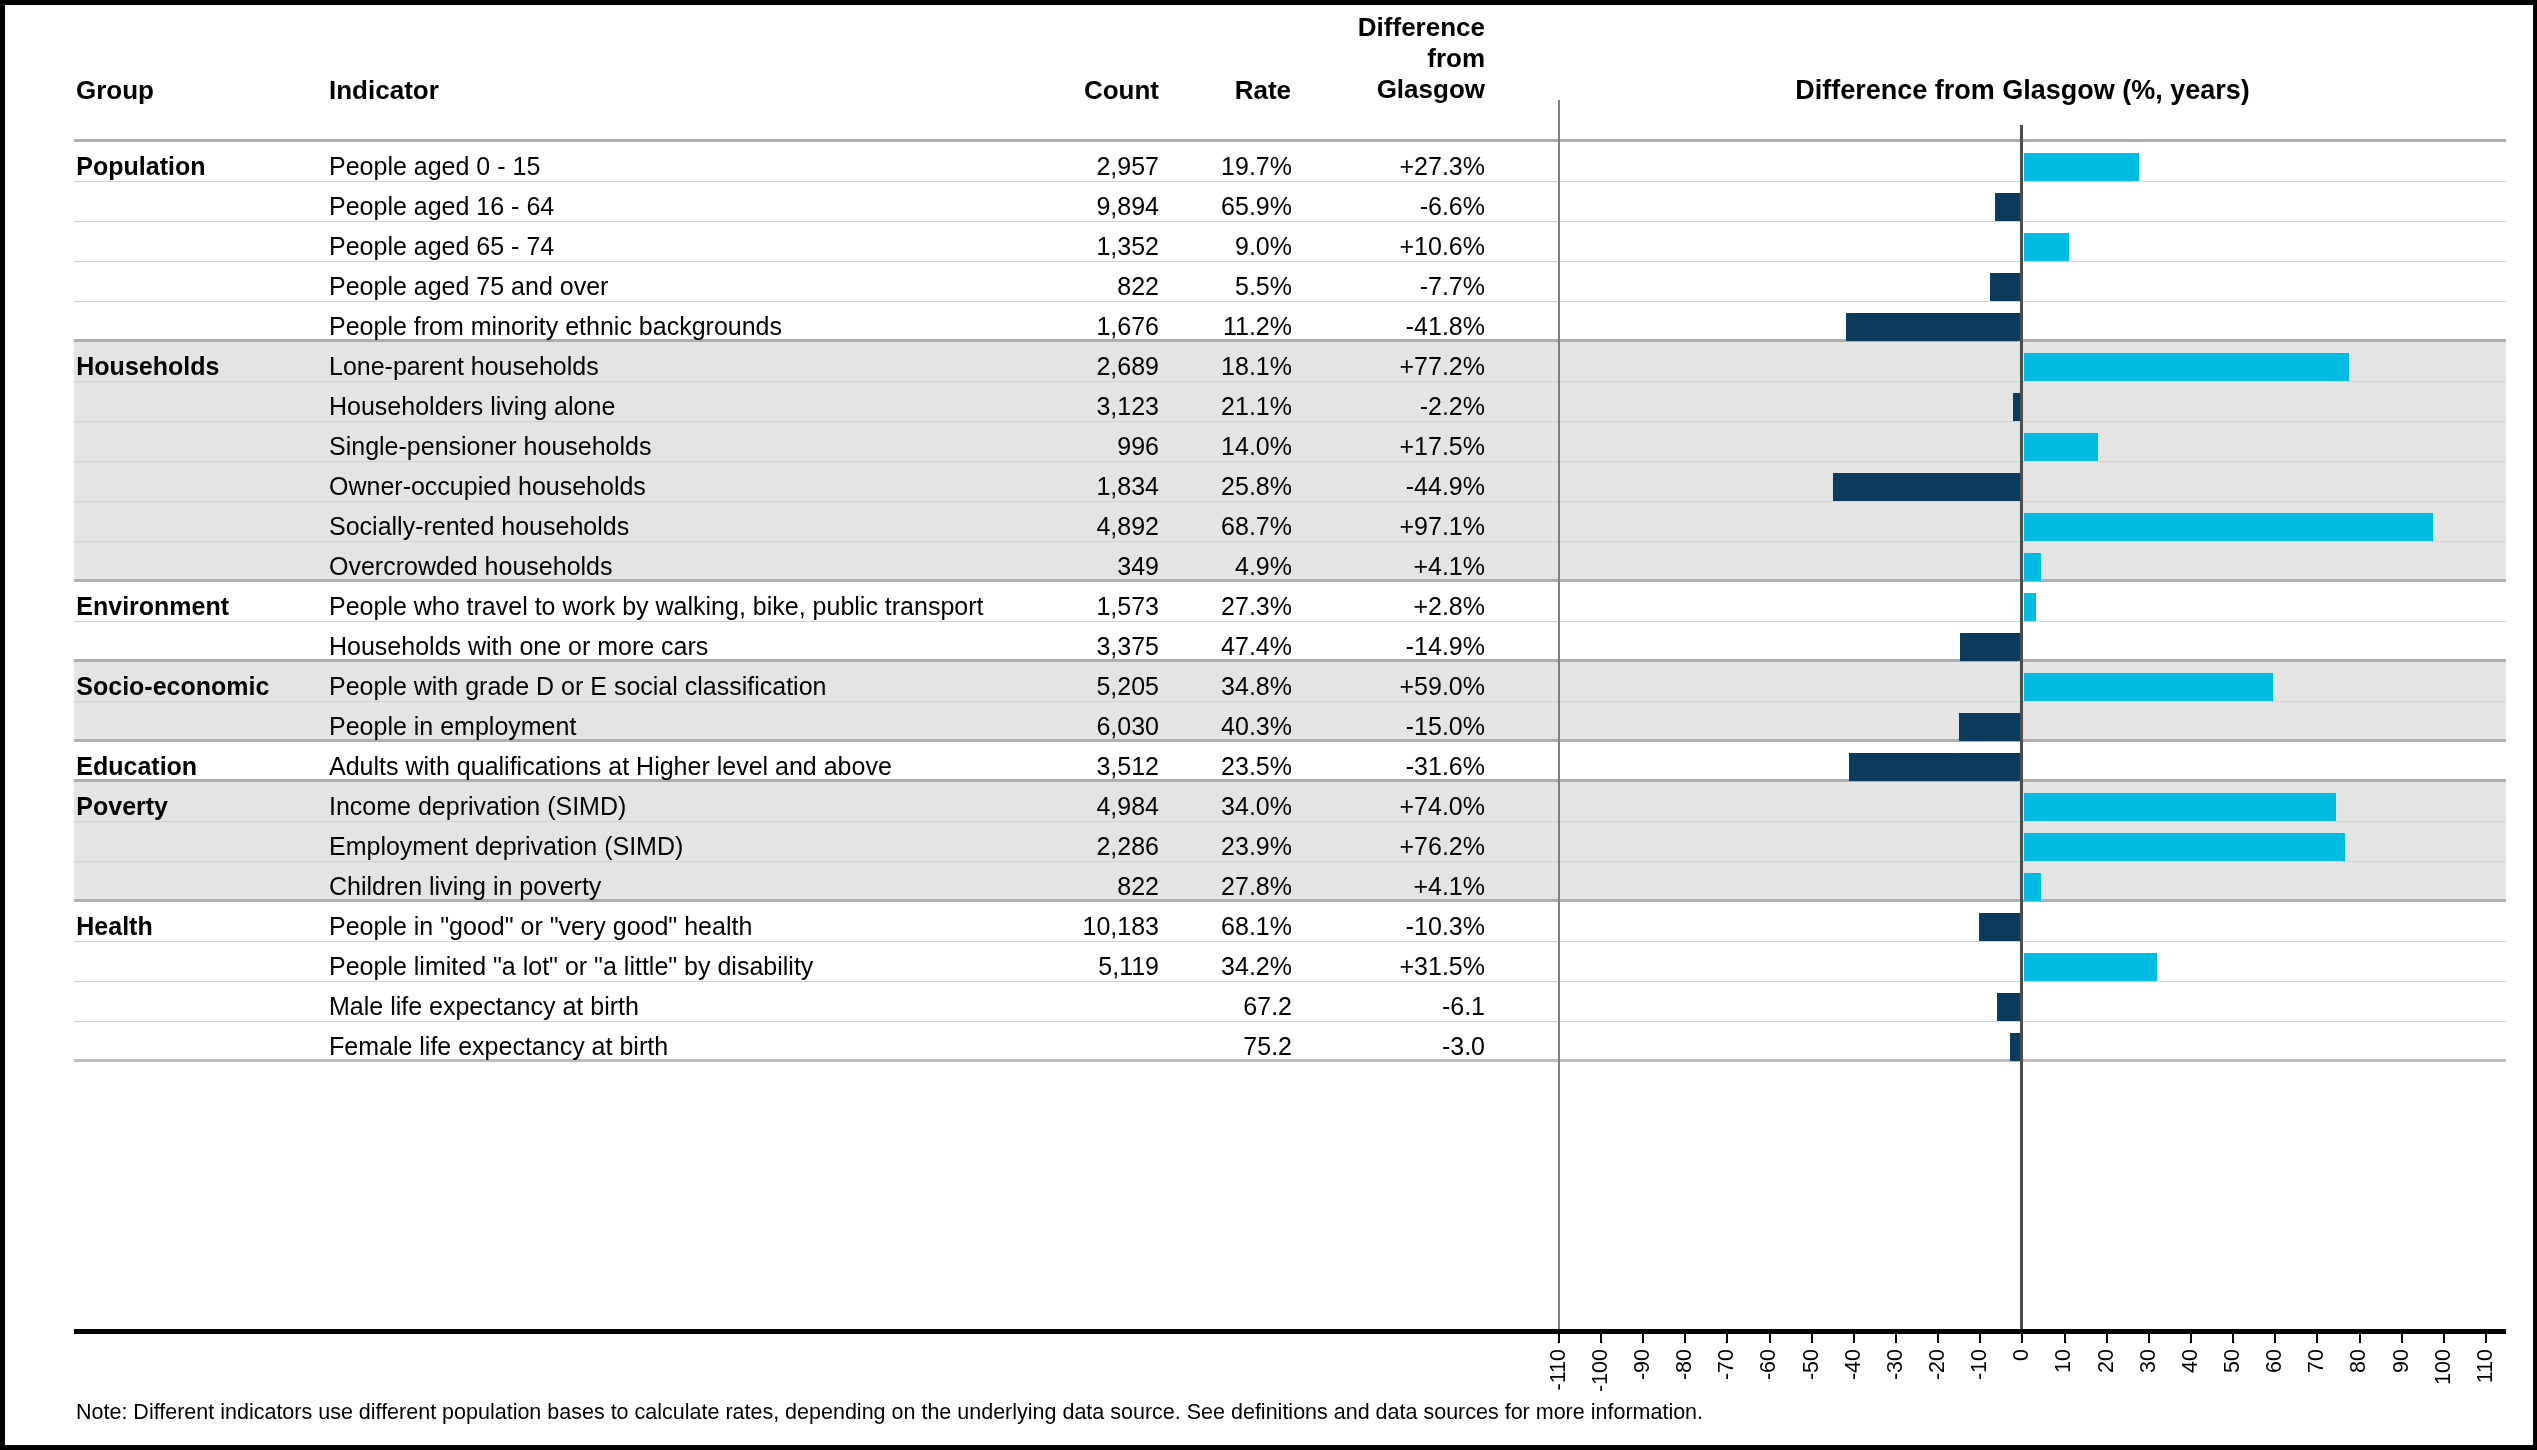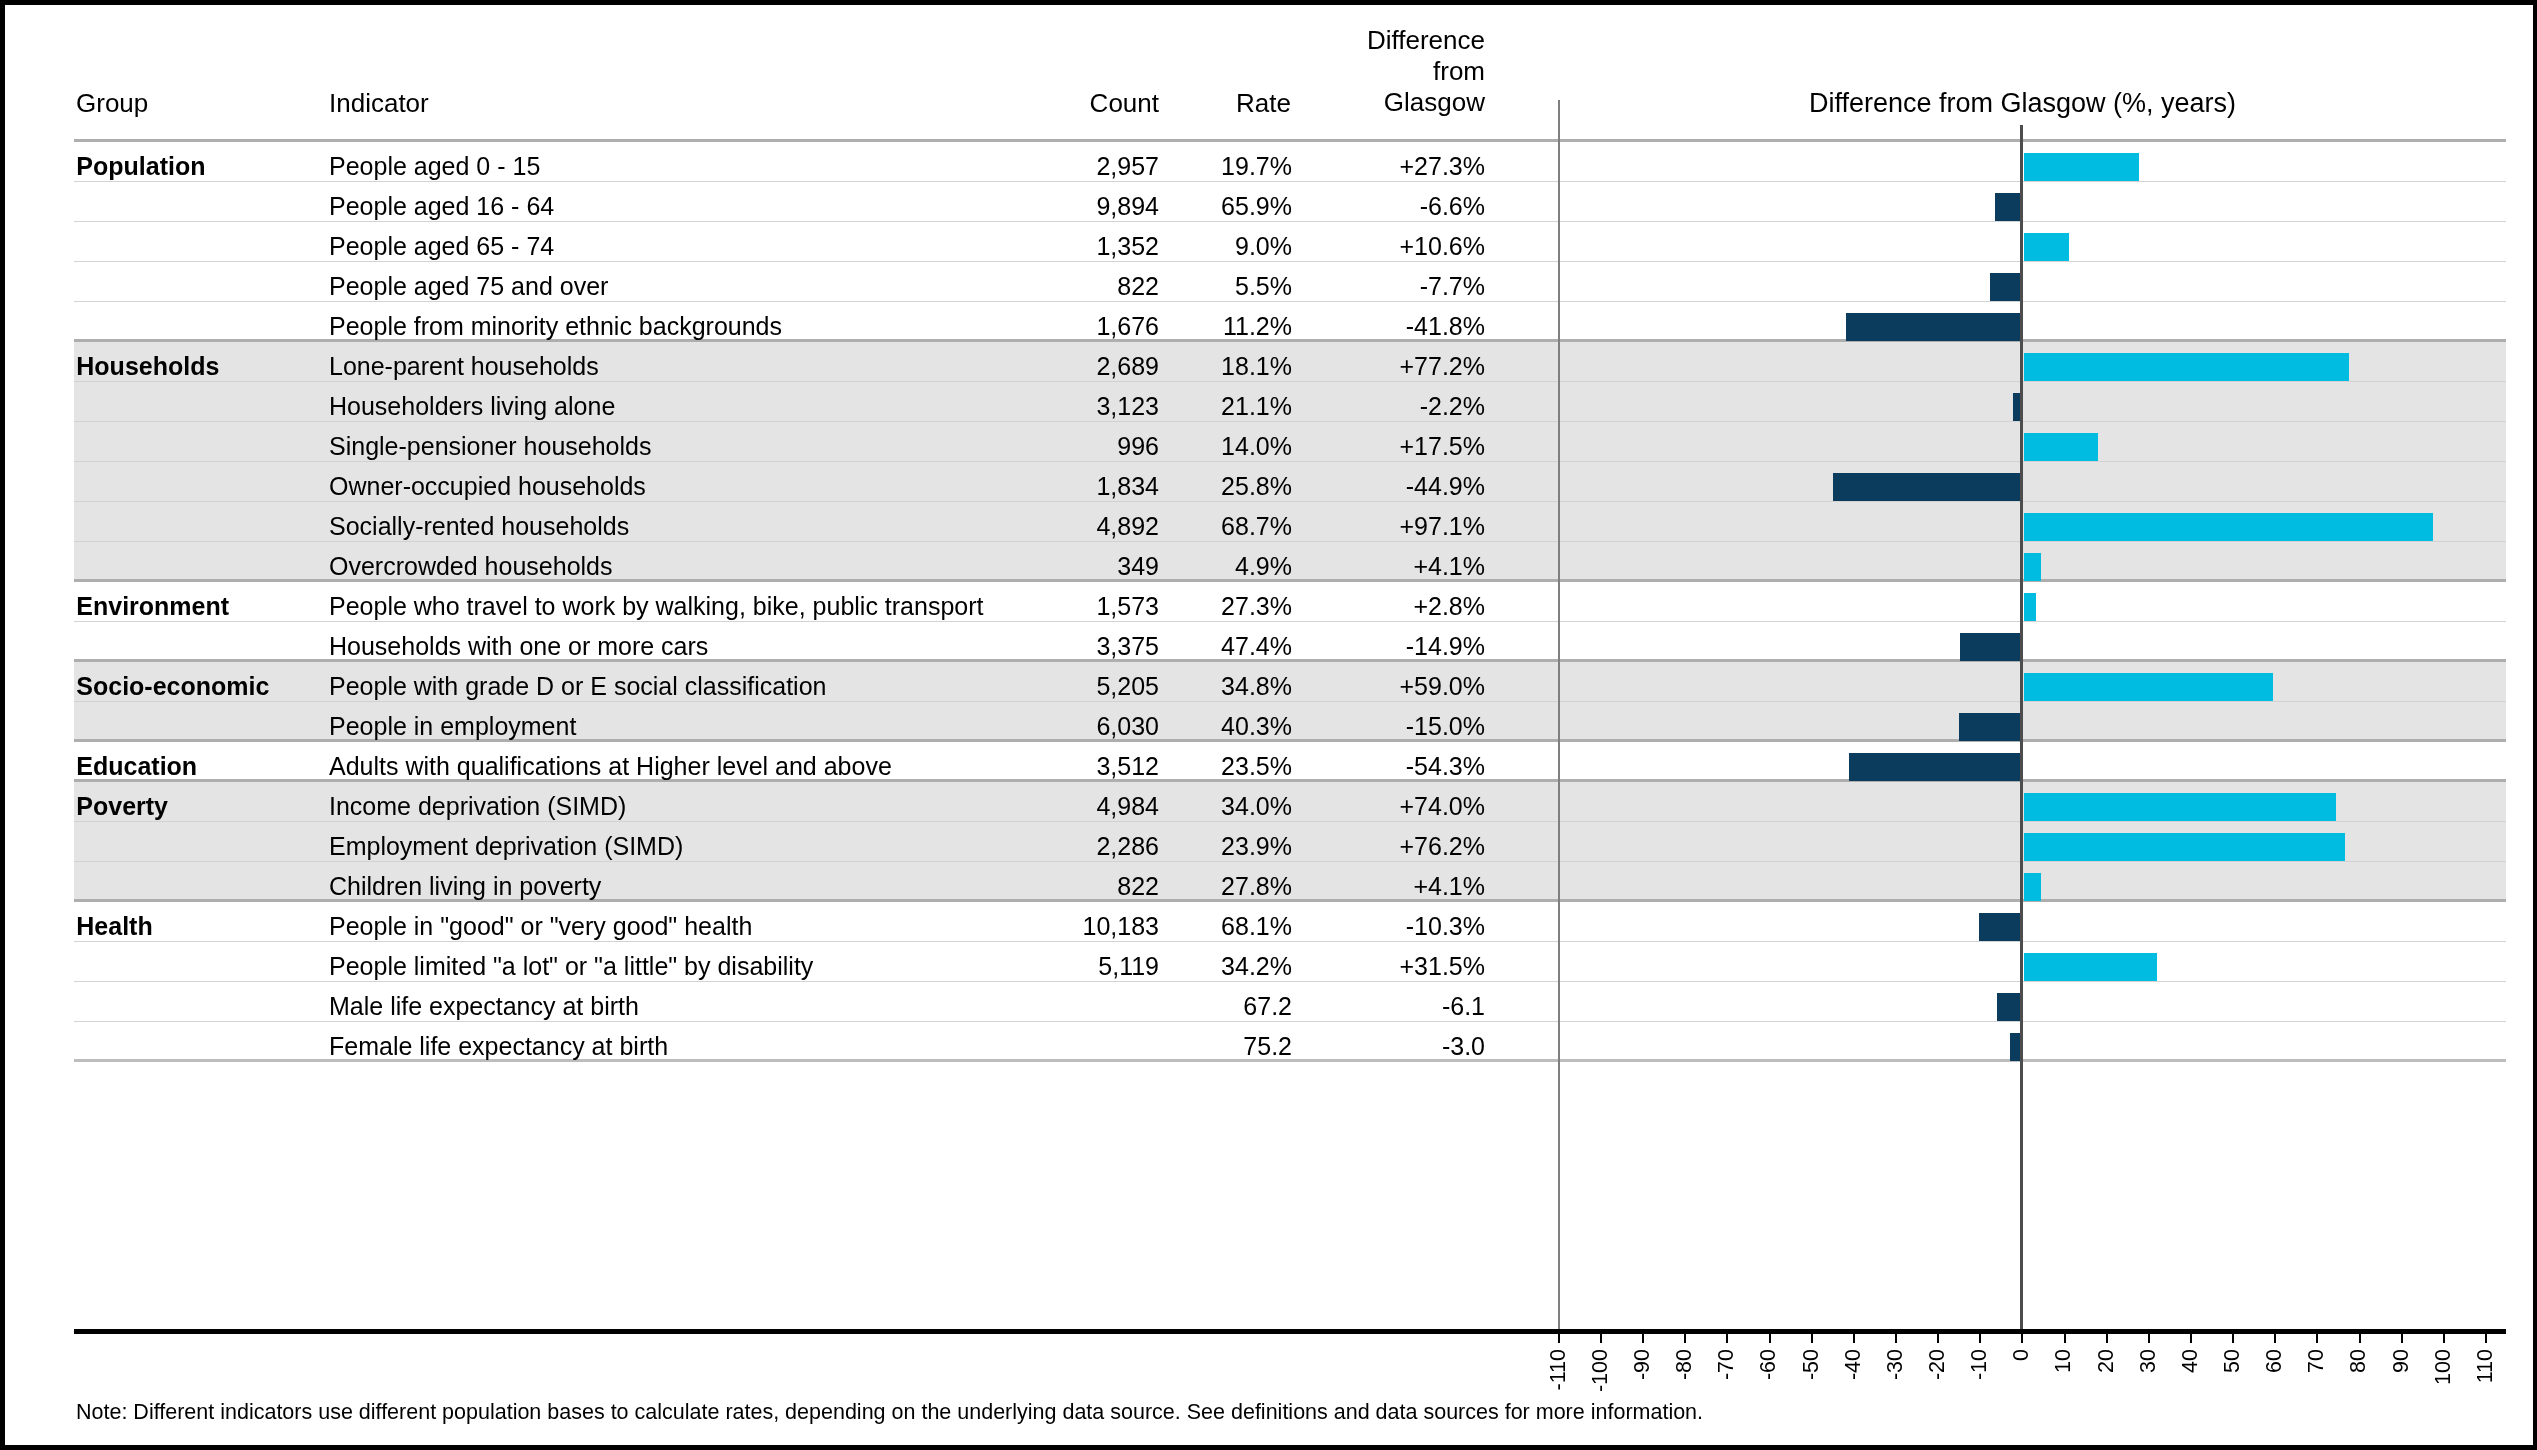--- a/index.html
+++ b/index.html
@@ -7,21 +7,21 @@
     --rowline:#d2d2d2; --groupline:#aeaeae; --zero:#4d4d4d; --spine:#7f7f7f;
   }
   html,body{margin:0;padding:0;background:#fff;}
   #page{
     position:relative; width:2538px; height:1450px; box-sizing:border-box;
     border:5.7px solid #000; background:#ffffff; overflow:hidden;
     font-family:"Liberation Sans", sans-serif; color:#000;
   }
   
   #header{position:absolute; left:0; top:0; width:2526px; height:134px;}
-  .hlabel{position:absolute; bottom:21px; font-size:26px; font-weight:normal; line-height:29.5px;}
+  .hlabel{position:absolute; bottom:34px; font-size:26px; font-weight:bold; line-height:29.5px;}
   #h-group{left:71px;}
   #h-indicator{left:324px;}
   #h-count{left:890px; width:264px; text-align:right;}
   #h-rate{left:1190px; width:96px; text-align:right;}
   #h-diff{left:1310px; width:170px; text-align:right; white-space:pre-line; line-height:31px;}
   #h-chart-title{left:1554px; width:927px; text-align:center; font-size:27px;}
   
   #rows{
     position:absolute; left:69px; top:134px; width:2432px;
     border-top:3.4px solid var(--groupline);
@@ -175,21 +175,21 @@
         <div class="cell c-count">6,030</div>
         <div class="cell c-rate">40.3%</div>
         <div class="cell c-diff">-15.0%</div>
         <div class="bar neg" style="width: 63px; left: 1885px;"></div>
       </div>
       <div class="row group-end">
         <div class="cell c-group">Education</div>
         <div class="cell c-ind">Adults with qualifications at Higher level and above</div>
         <div class="cell c-count">3,512</div>
         <div class="cell c-rate">23.5%</div>
-        <div class="cell c-diff">-54.3%</div>
+        <div class="cell c-diff">-31.6%</div>
         <div class="bar neg" style="width: 174px; left: 1775px;"></div>
       </div>
       <div class="row shaded">
         <div class="cell c-group">Poverty</div>
         <div class="cell c-ind">Income deprivation (SIMD)</div>
         <div class="cell c-count">4,984</div>
         <div class="cell c-rate">34.0%</div>
         <div class="cell c-diff">+74.0%</div>
         <div class="bar pos" style="width: 312px; left: 1950px;"></div>
       </div>

